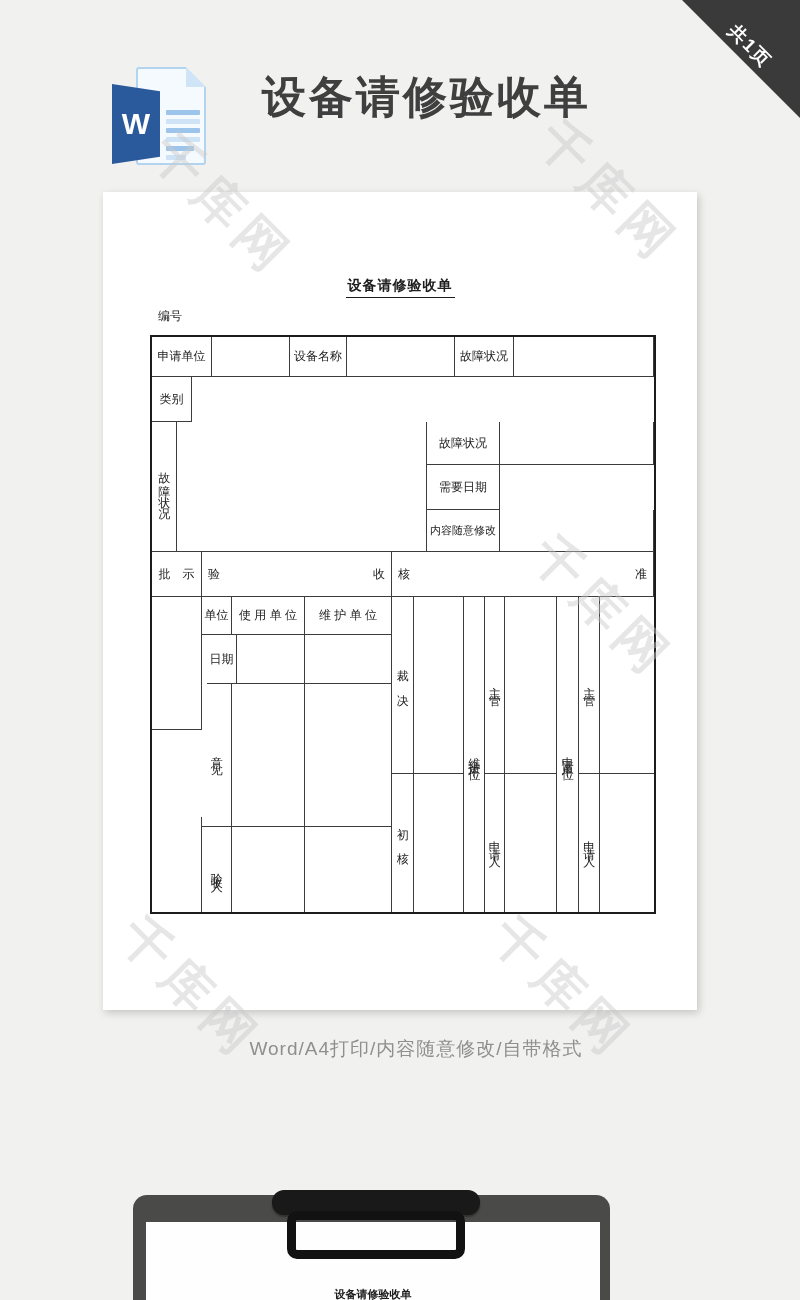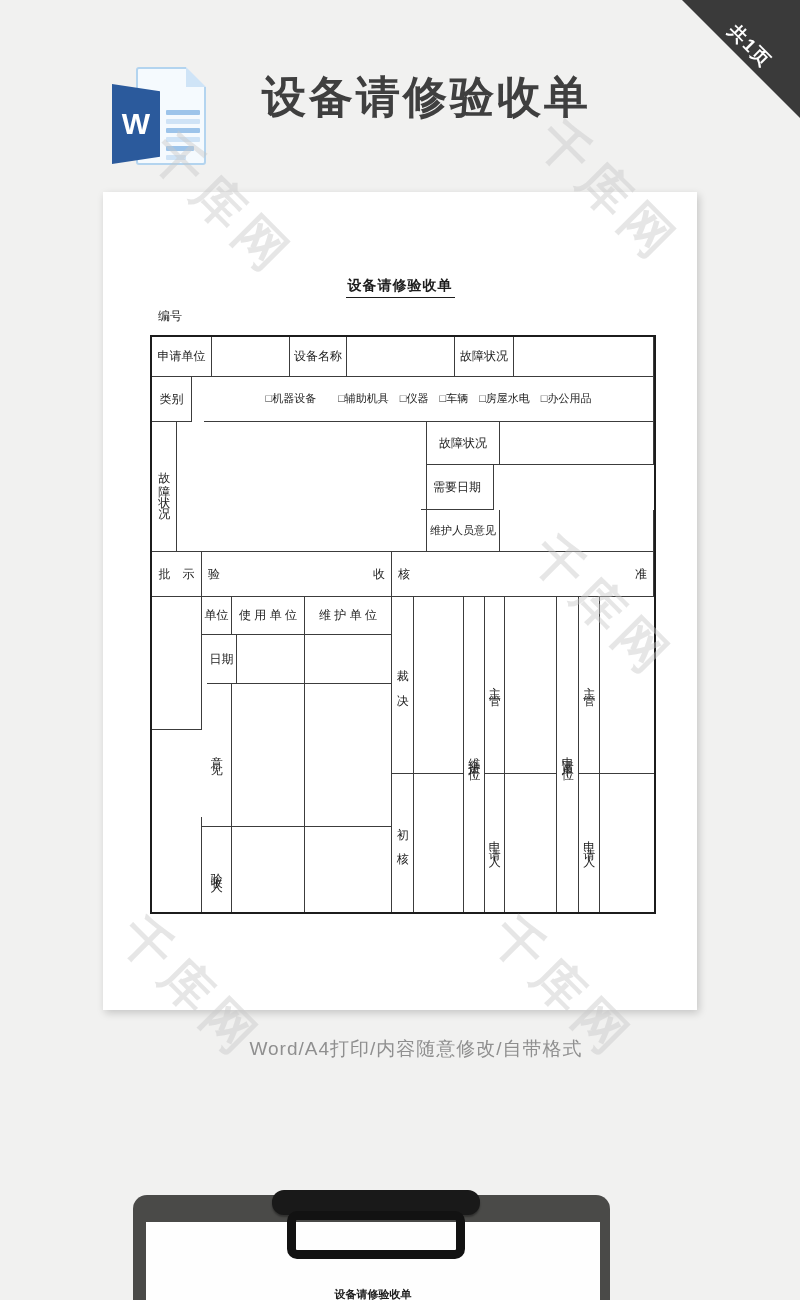--- a/index.html
+++ b/index.html
@@ -98,28 +98,27 @@
     <div class="form">
 
       <div class="c" style="left:0; top:0; width:60px; height:40px;">申请单位</div>
       <div class="c" style="left:60px; top:0; width:78px; height:40px;"></div>
       <div class="c" style="left:138px; top:0; width:57px; height:40px;">设备名称</div>
       <div class="c" style="left:195px; top:0; width:108px; height:40px;"></div>
       <div class="c" style="left:303px; top:0; width:59px; height:40px;">故障状况</div>
       <div class="c" style="left:362px; top:0; width:140px; height:40px;"></div>
 
       <div class="c" style="left:0; top:40px; width:40px; height:45px;">类别</div>
-      <div class="c small" style="left:52px; top:40px; width:450px; height:45px;">□机器设备　　□辅助机具　□仪器　□车辆　□房屋水电　□办公用品</div>
 
       <div class="c v sp12" style="left:0; top:85px; width:25px; height:130px;">故障状况</div>
       <div class="c" style="left:25px; top:85px; width:250px; height:130px;"></div>
       <div class="c" style="left:275px; top:85px; width:73px; height:43px;">故障状况</div>
       <div class="c" style="left:348px; top:85px; width:154px; height:43px;"></div>
-      <div class="c" style="left:269px; top:128px; width:73px; height:45px;">需要日期</div>
-      <div class="c small" style="left:275px; top:173px; width:73px; height:42px;">维护人员意见</div>
+      <div class="c" style="left:275px; top:128px; width:73px; height:45px;">需要日期</div>
+      <div class="c small" style="left:275px; top:173px; width:73px; height:42px;">内容随意修改</div>
       <div class="c" style="left:348px; top:173px; width:154px; height:42px;"></div>
 
       <div class="c" style="left:0; top:215px; width:50px; height:45px;">批　示</div>
       <div class="c spread" style="left:50px; top:215px; width:190px; height:45px;">
         <span>验</span>
         <span>收</span>
       </div>
       <div class="c spread" style="left:240px; top:215px; width:262px; height:45px;">
         <span>核</span>
         <span>准</span>

